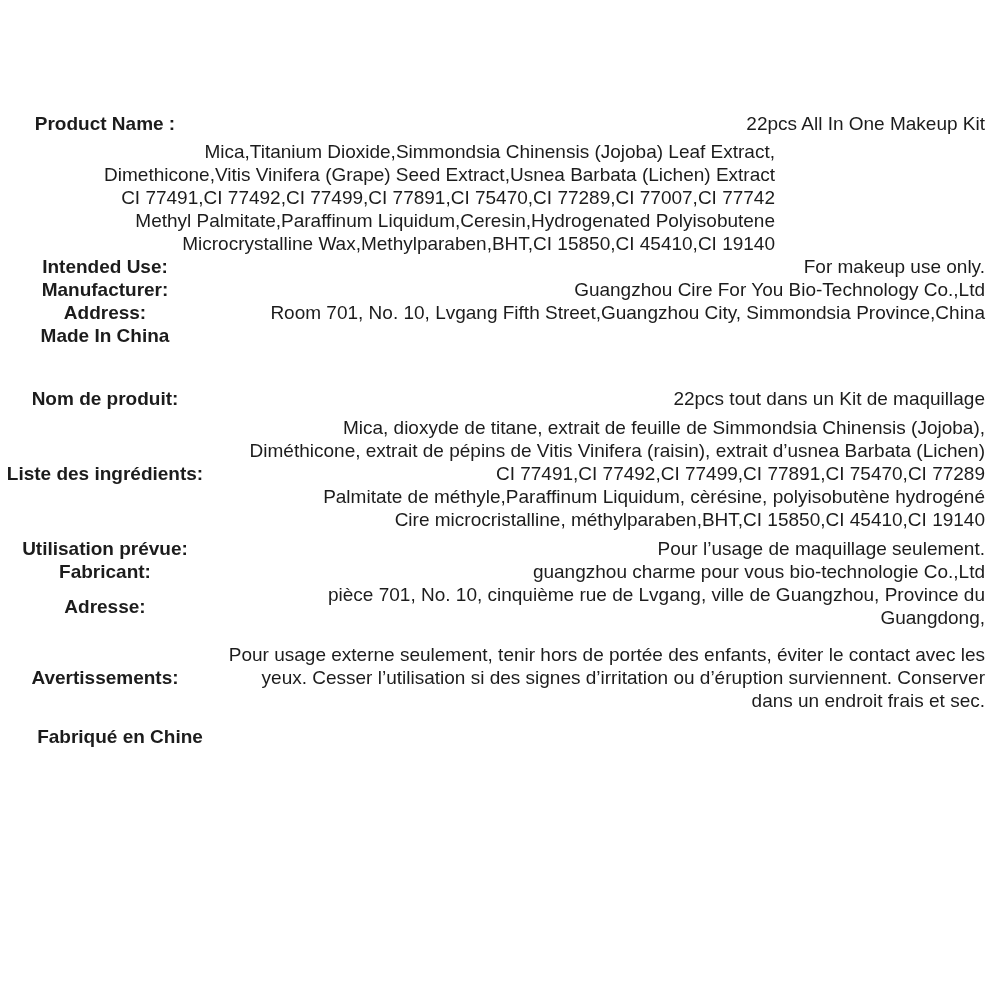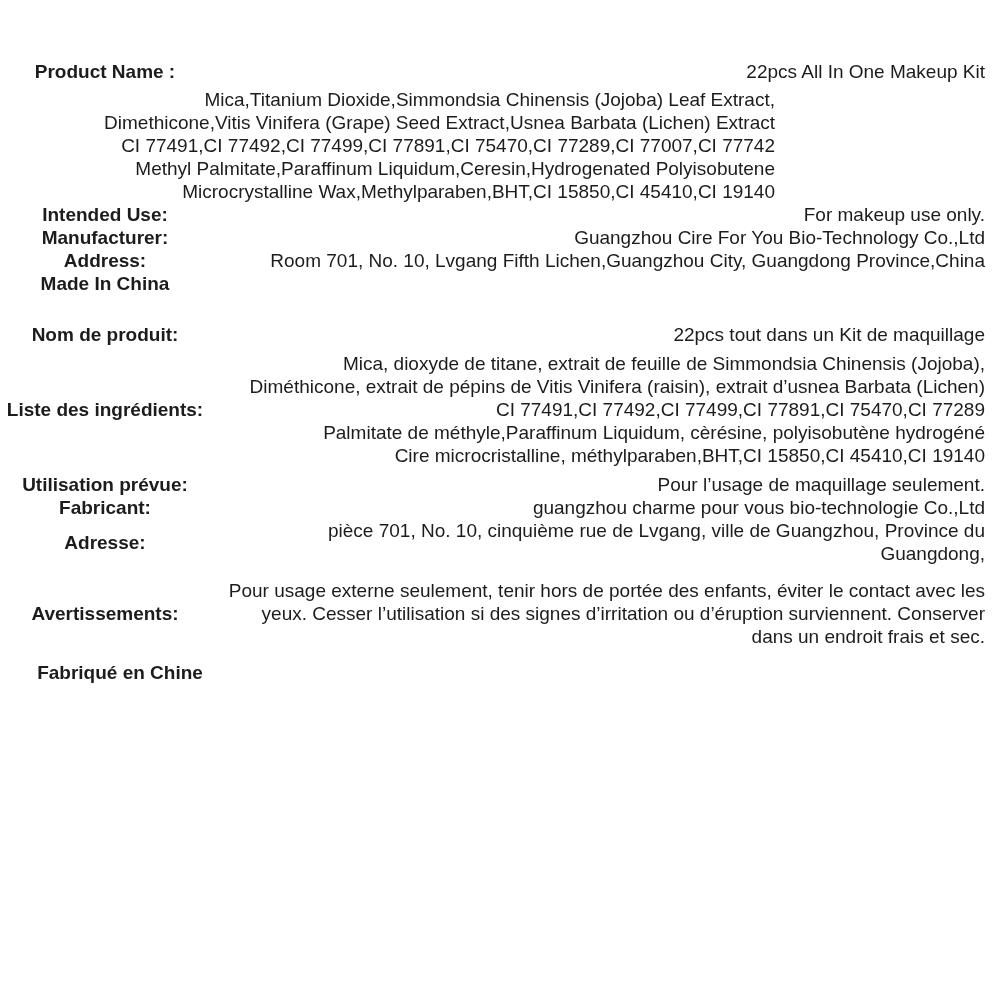--- a/index.html
+++ b/index.html
@@ -8,21 +8,21 @@
     background: #ffffff;
   }
   body {
     width: 1000px;
     height: 1000px;
     overflow: hidden;
     font-family: "Liberation Sans", sans-serif;
     color: #1c1c1c;
   }
   .label-sheet {
-    padding-top: 60px;
+    padding-top: 112px;
     font-size: 19px;
     line-height: 23px;
   }
   .row {
     display: flex;
     align-items: center;
   }
   .label-col {
     width: 210px;
     flex: 0 0 210px;
@@ -36,21 +36,21 @@
     text-align: right;
     white-space: pre-line;
   }
   
   .mt-5  { margin-top: 5px; }
   .mt-6  { margin-top: 6px; }
   .mt-9  { margin-top: 0; }
   .mt-10 { margin-top: 10px; }
   .mt-13 { margin-top: 13px; justify-content: flex-end; }
   .mt-14 { margin-top: 14px; }
-  .mt-28 { margin-top: 28px; }
+  .mt-28 { margin-top: 40px; }
 </style>
 </head>
 <body>
 
 <div class="label-sheet">
 
   <section>
     <div class="row">
       <div class="label-col">Product Name :</div>
       <div class="value-col">22pcs All In One Makeup Kit</div>
@@ -69,21 +69,21 @@
       <div class="value-col">For makeup use only.</div>
     </div>
 
     <div class="row">
       <div class="label-col">Manufacturer:</div>
       <div class="value-col">Guangzhou Cire For You Bio-Technology Co.,Ltd</div>
     </div>
 
     <div class="row">
       <div class="label-col">Address:</div>
-      <div class="value-col">Room 701, No. 10, Lvgang Fifth Lichen,Guangzhou City, Guangdong Province,China</div>
+      <div class="value-col">Room 701, No. 10, Lvgang Fifth Street,Guangzhou City, Simmondsia Province,China</div>
     </div>
 
 
     <div class="row mt-9">
       <div class="label-col">Made In China</div>
       <div class="value-col"></div>
     </div>
   </section>
 
   <section>

